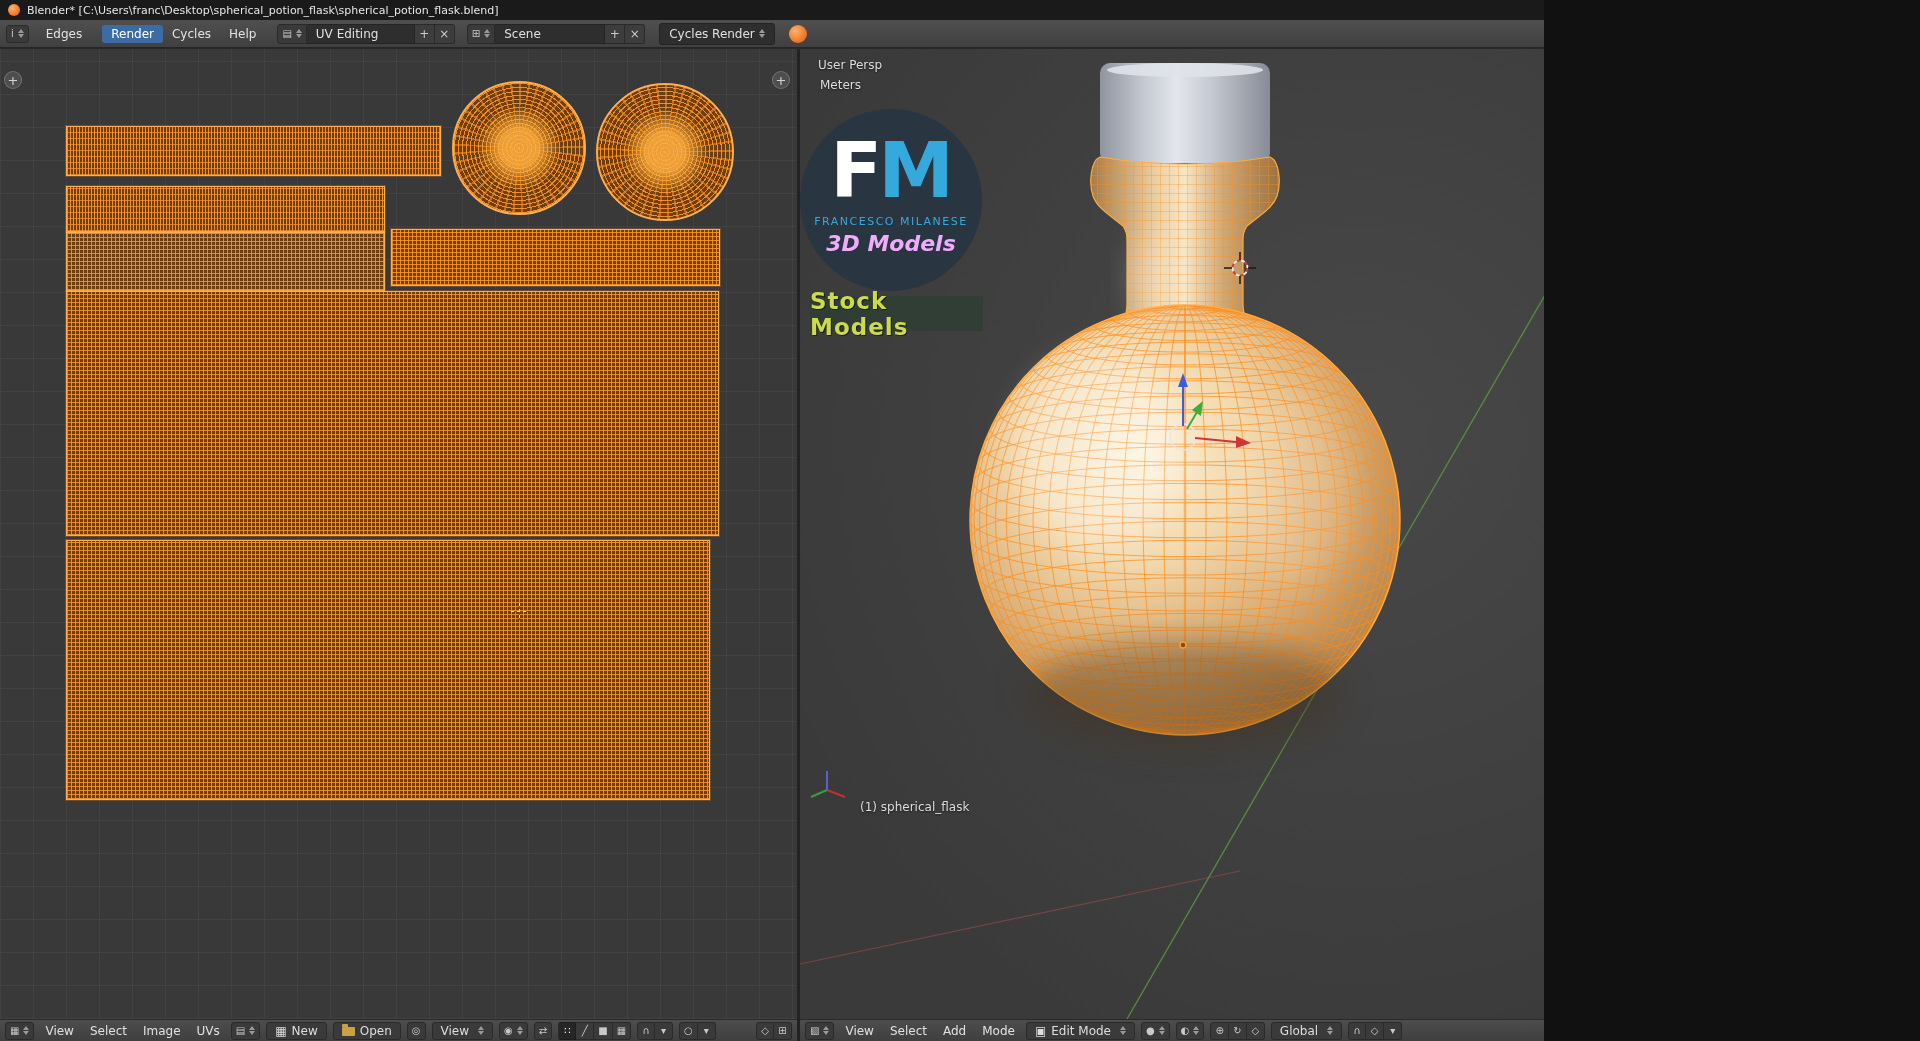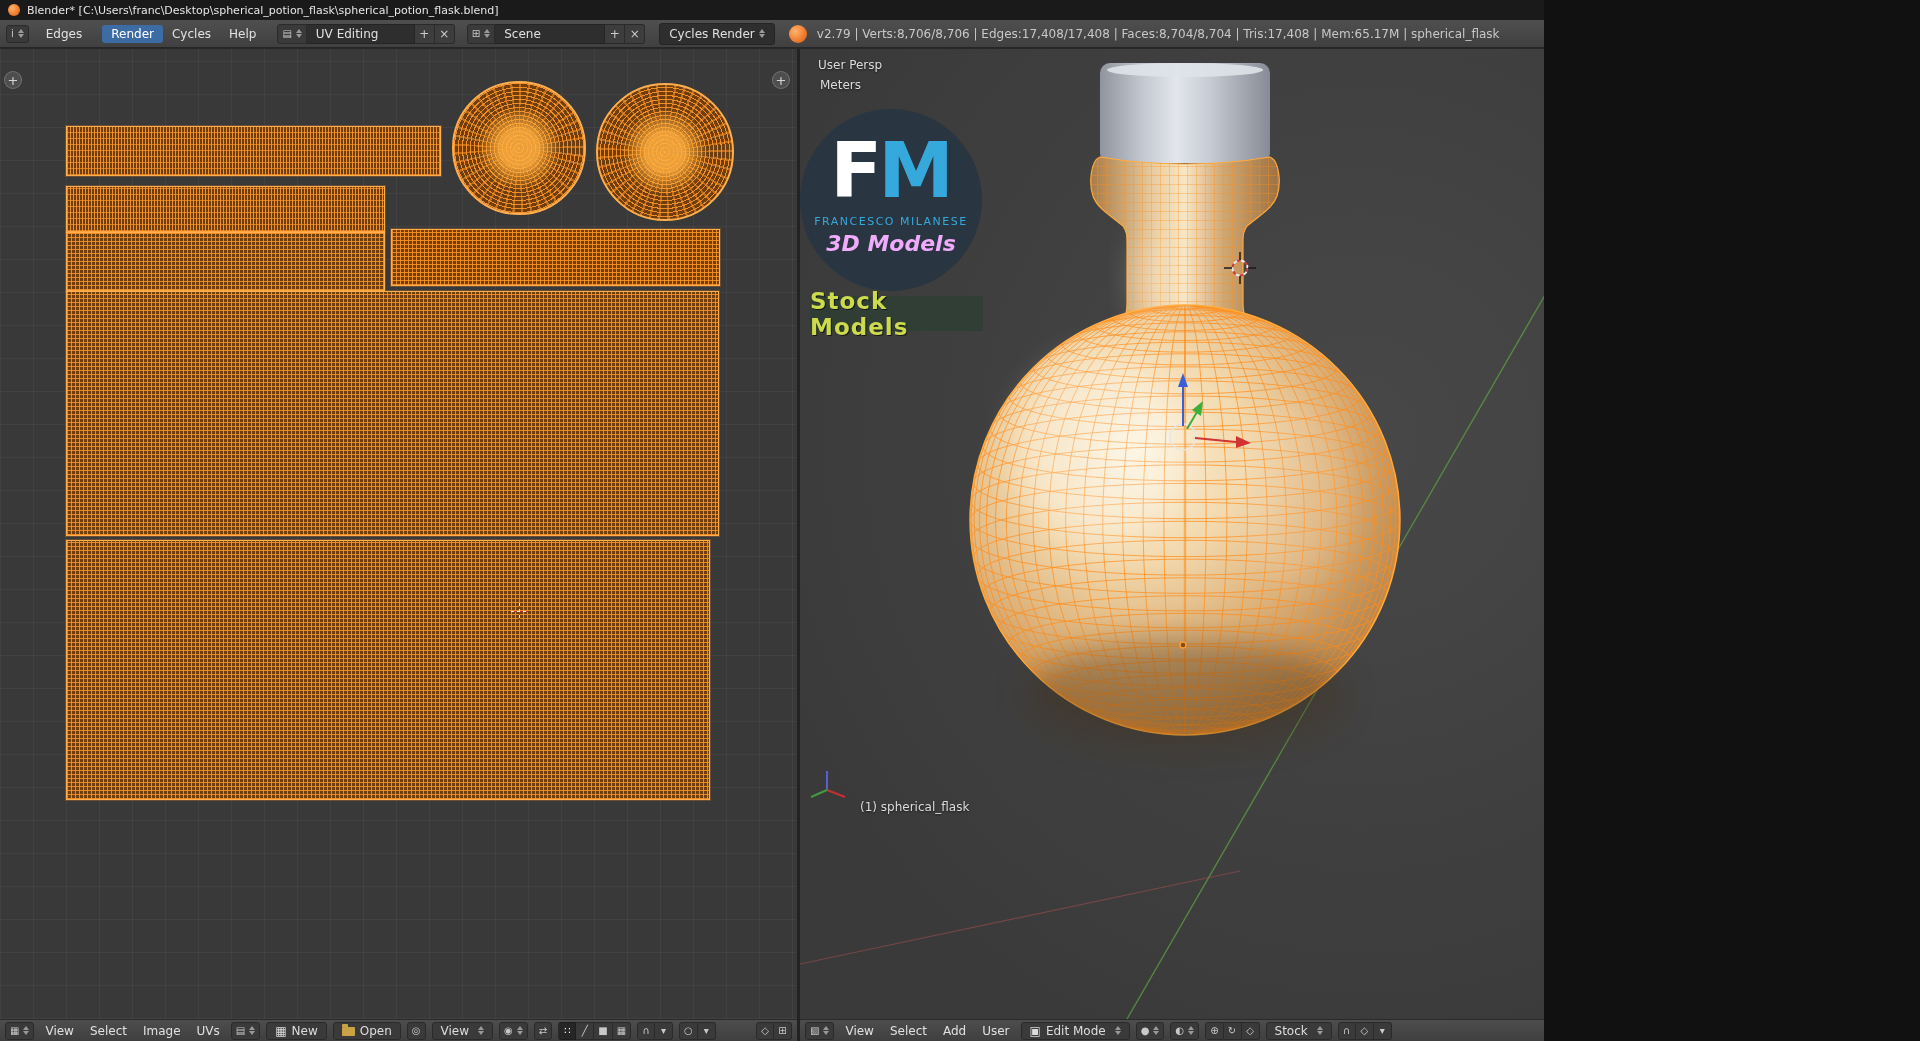--- a/index.html
+++ b/index.html
@@ -134,21 +134,20 @@
 
     <span class="engine-field">
       <span>Cycles Render</span>
       <span class="ud">
           <i class="u"></i>
           <i class="d"></i>
         </span>
     </span>
 
     <span class="blender-logo"></span>
-    <span class="stats">v2.79 | Verts:8,706/8,706 | Edges:17,408/17,408 | Faces:8,704/8,704 | Tris:17,408 | Mem:65.17M | spherical_flask</span>
   </div>
 
   <div class="main">
 
     <div class="uv-panel">
       <div class="uv-island dense" style="left:66px;top:77px;width:375px;height:50px"></div>
       <div class="uv-island dense" style="left:66px;top:137px;width:319px;height:46px"></div>
       <div class="uv-island" style="left:66px;top:183px;width:319px;height:59px"></div>
       <div class="uv-island" style="left:391px;top:180px;width:329px;height:57px"></div>
       <div class="uv-island" style="left:66px;top:242px;width:653px;height:245px"></div>
@@ -411,21 +410,21 @@
       <span class="chip">
         <span class="glyph">▧</span>
         <span class="ud">
             <i class="u"></i>
             <i class="d"></i>
           </span>
       </span>
       <span class="f-menu">View</span>
       <span class="f-menu">Select</span>
       <span class="f-menu">Add</span>
-      <span class="f-menu">User</span>
+      <span class="f-menu">Mode</span>
       <span class="btn">
         <span class="glyph">▣</span>
         <span>Edit Mode</span>
         <span class="ud">
             <i class="u"></i>
             <i class="d"></i>
           </span>
       </span>
       <span class="chip">
         <span class="glyph">●</span>
@@ -446,21 +445,21 @@
             <span class="glyph">⊕</span>
           </span>
         <span class="chip">
             <span class="glyph">↻</span>
           </span>
         <span class="chip">
             <span class="glyph">◇</span>
           </span>
       </span>
       <span class="btn">
-        <span>Stock</span>
+        <span>Global</span>
         <span class="ud">
             <i class="u"></i>
             <i class="d"></i>
           </span>
       </span>
       <span class="sel-group">
         <span class="chip">
             <span class="glyph">∩</span>
           </span>
         <span class="chip">

